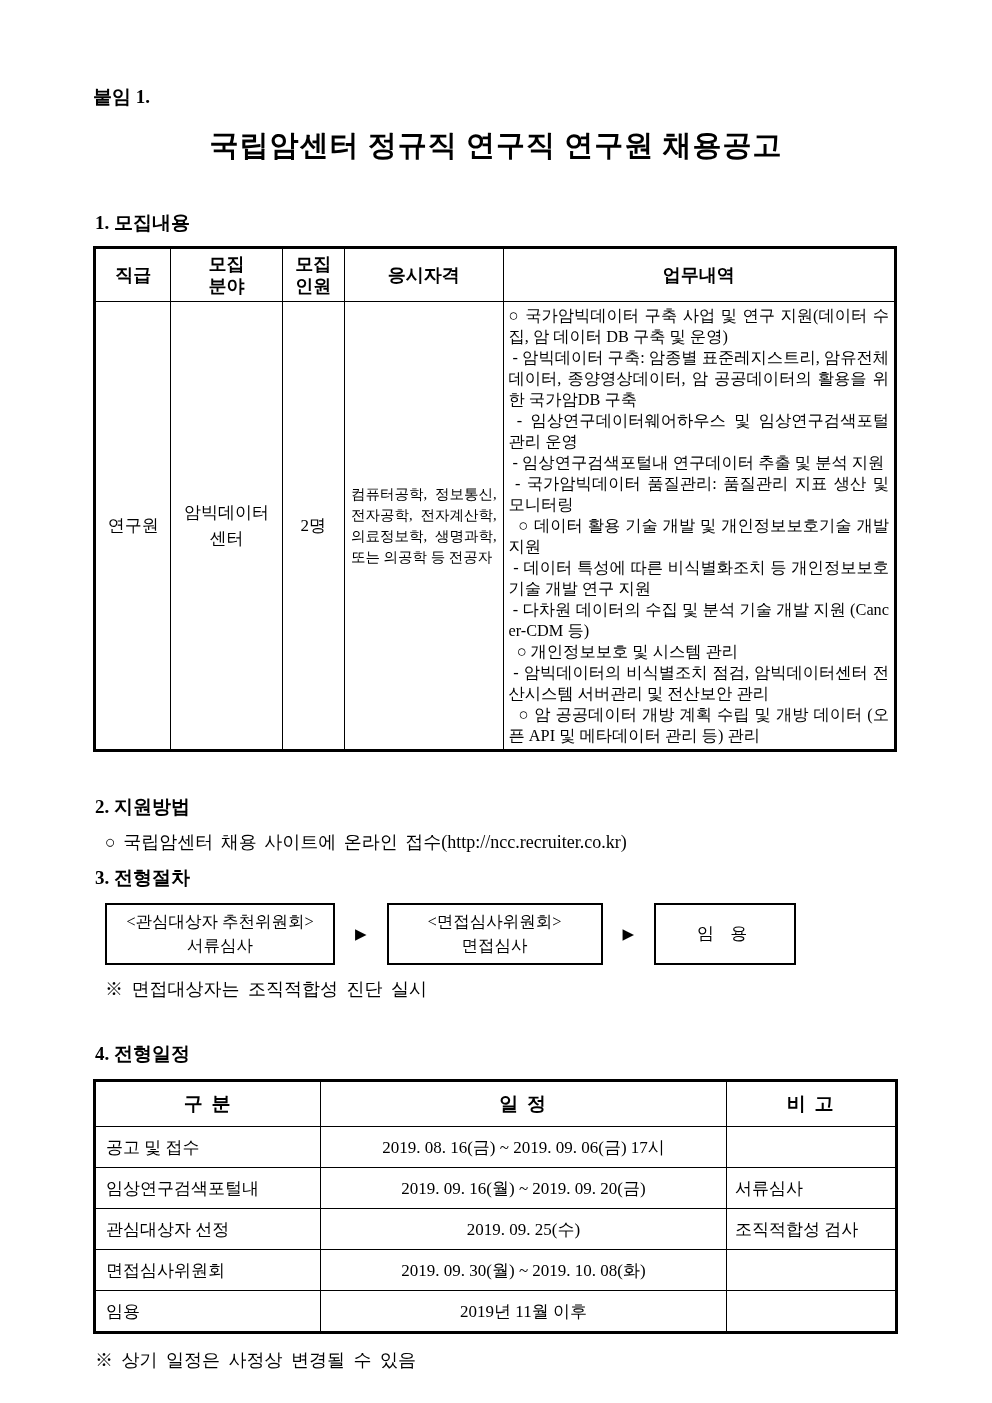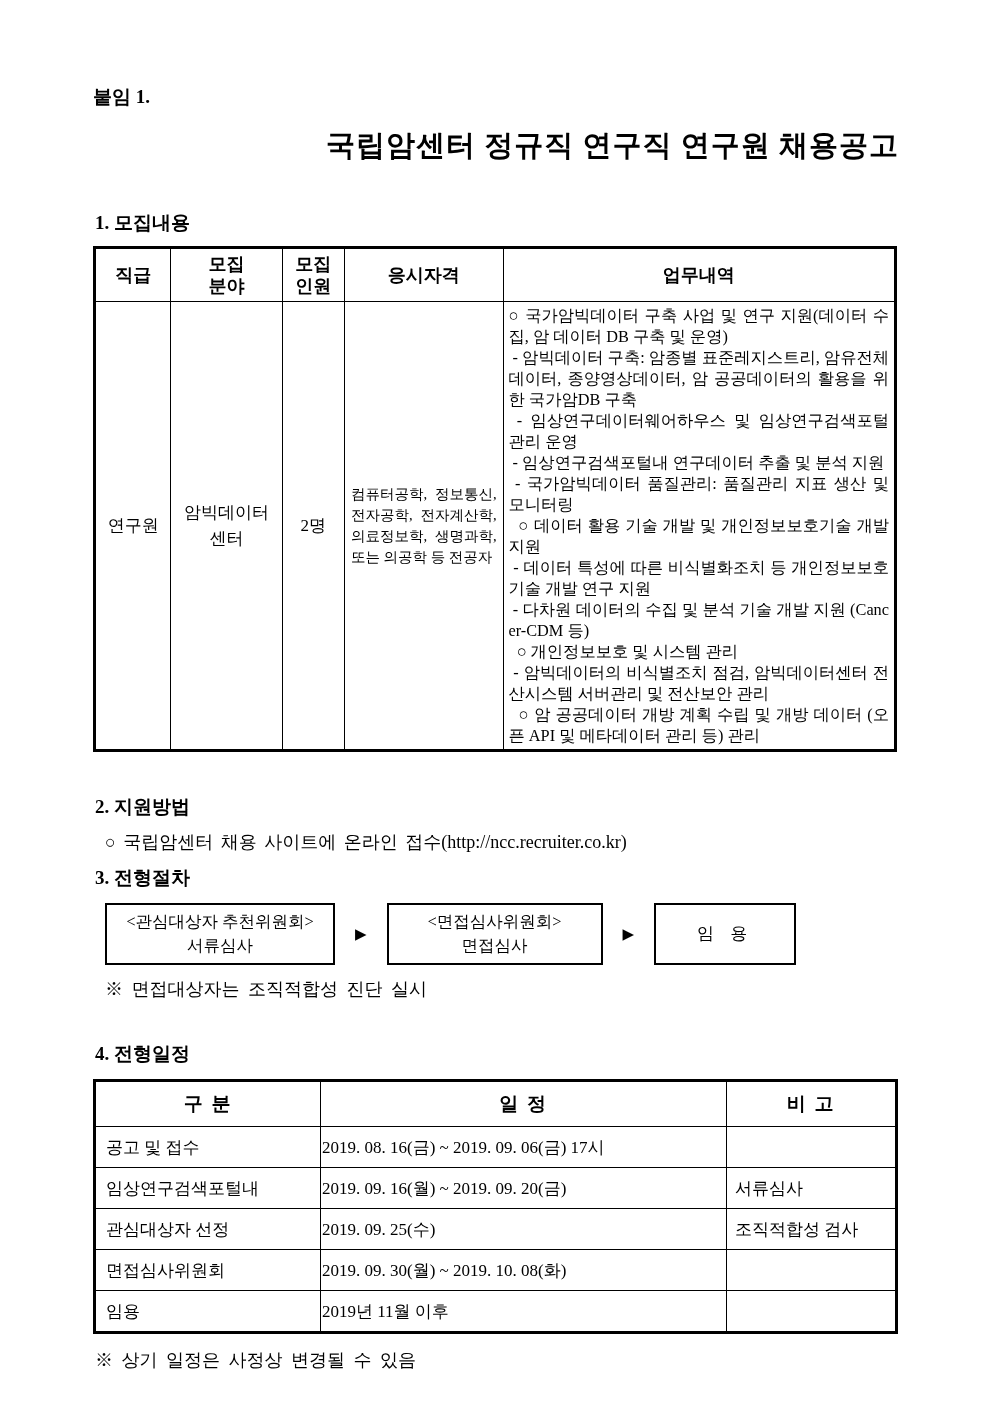--- a/index.html
+++ b/index.html
@@ -4,21 +4,21 @@
 <style>
   html,body{margin:0;padding:0;background:#ffffff;}
   body{
     width:992px;height:1403px;position:relative;
     font-family:"Liberation Serif","DejaVu Serif",serif;
     color:#000;
   }
   .page{position:absolute;left:93px;top:84px;width:806px;}
 
   .attachment{font-size:19px;font-weight:bold;margin:0 0 16px 0;}
-  .doc-title{font-size:29px;font-weight:bold;text-align:right;letter-spacing:1px;margin:0 0 44px 0;}
+  .doc-title{font-size:29px;font-weight:bold;text-align:center;letter-spacing:1px;margin:0 0 44px 0;}
 
   .sec-heading{font-size:19px;font-weight:bold;margin:0 0 10px 2px;}
 
   
   table.recruit{border-collapse:collapse;width:804px;table-layout:fixed;border:3px solid #000;}
   table.recruit th,table.recruit td{border:1px solid #000;}
   table.recruit th{height:52px;font-size:18px;font-weight:bold;text-align:center;vertical-align:middle;line-height:22px;padding:0;}
   td.c-center{text-align:center;vertical-align:middle;font-size:17px;line-height:26px;padding:0 4px;}
   td.c-qual{font-size:14.5px;line-height:21px;text-align:justify;word-break:break-all;vertical-align:middle;padding:0 6px;}
   td.c-duties{vertical-align:top;padding:3px 5px 3px 5px;}
@@ -39,21 +39,21 @@
   .box-3{width:142px;}
   .box-3 .l1{font-size:17px;letter-spacing:6px;}
   .flow-arrow{margin:0 20px;font-size:15px;line-height:1;}
 
   .sec4{margin-top:40px;}
   table.schedule{border-collapse:collapse;width:804px;table-layout:fixed;border:3px solid #000;margin-top:12px;}
   table.schedule th,table.schedule td{border:1px solid #000;}
   table.schedule th{height:42px;font-size:19px;font-weight:bold;vertical-align:middle;letter-spacing:2px;}
   table.schedule td{height:38px;font-size:17px;vertical-align:middle;}
   td.s-label{text-align:left;padding-left:10px;}
-  td.s-date{white-space:nowrap;}
+  td.s-date{text-align:center;white-space:nowrap;}
   td.s-remark{text-align:left;padding-left:8px;}
 </style>
 </head>
 <body>
 
 <div class="page">
 
   <p class="attachment">붙임 1.</p>
 
   <h1 class="doc-title">국립암센터 정규직 연구직 연구원 채용공고</h1>

